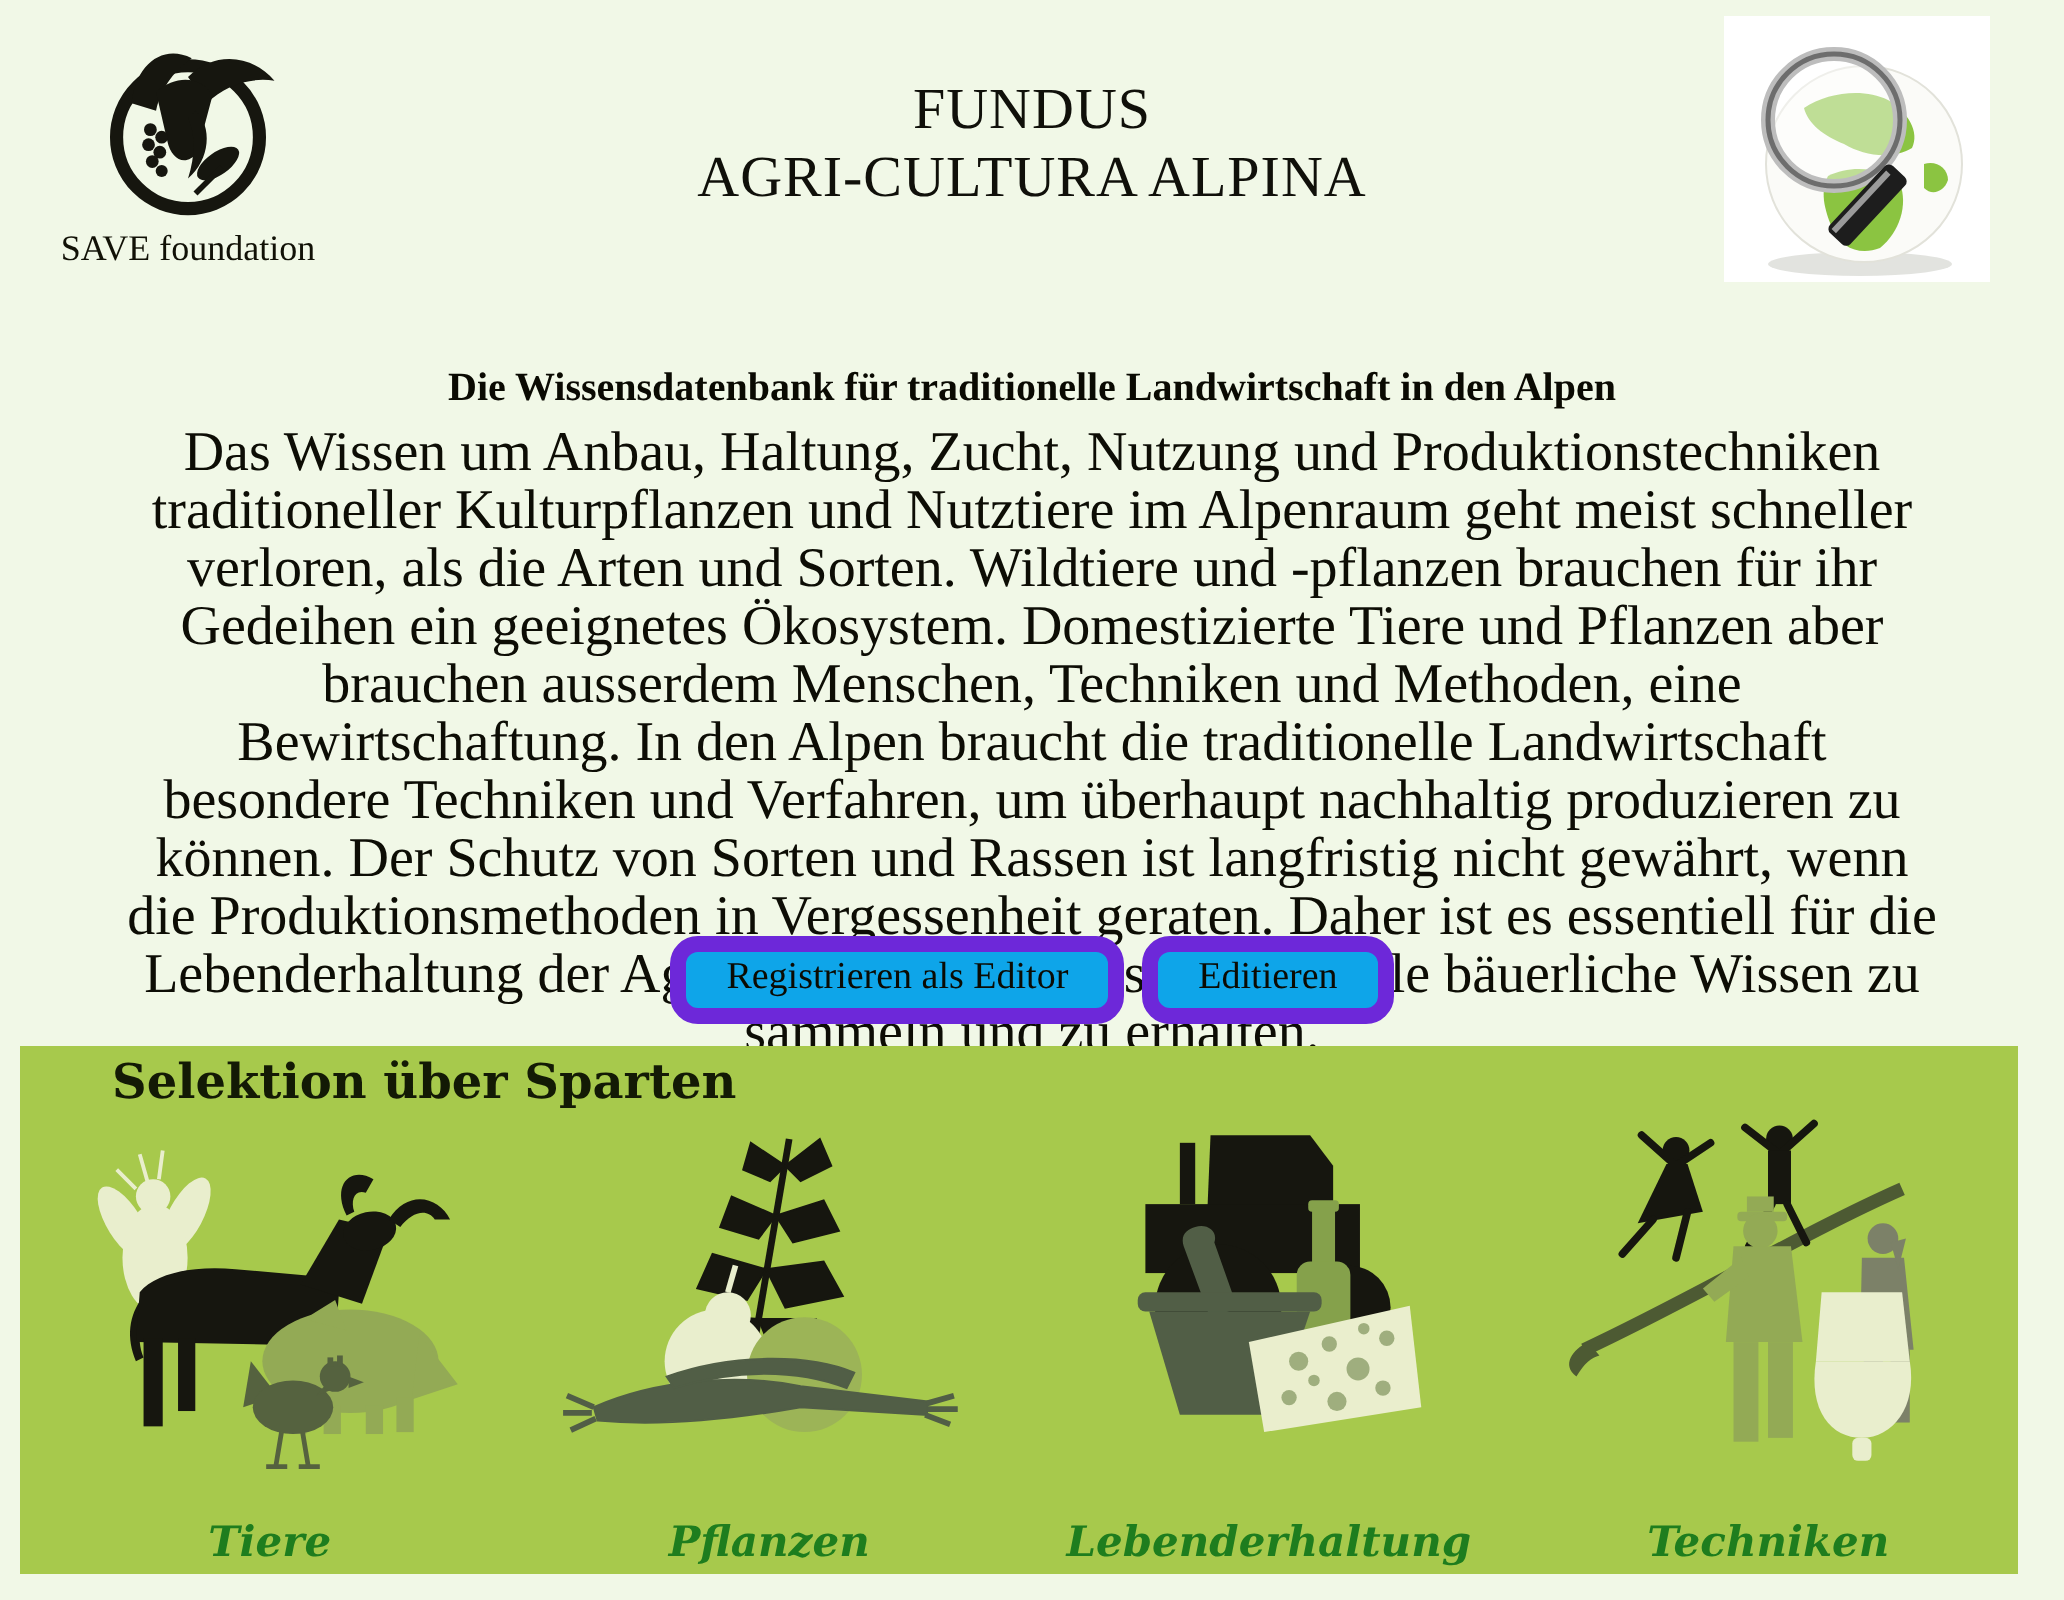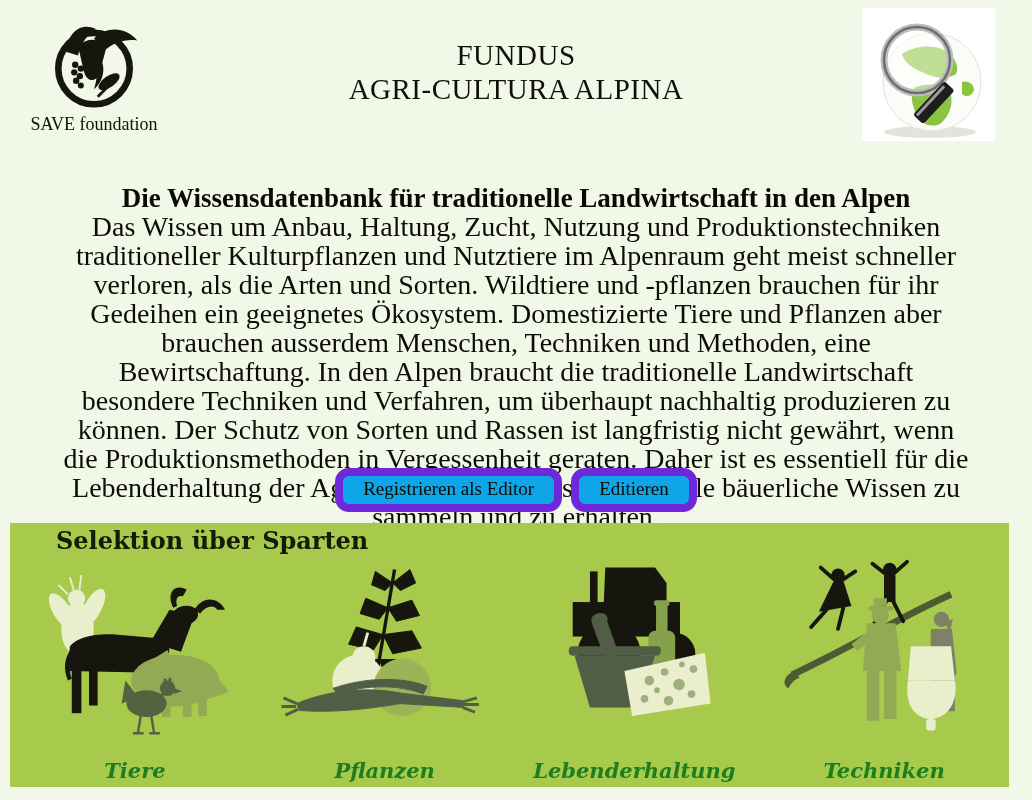--- a/index.html
+++ b/index.html
@@ -17,21 +17,21 @@
   .logo-block svg { display:block; margin:0 auto; }
   .logo-caption { font-size:18px; margin-top:0; color:#111106; }
 
   .page-title { position:absolute; left:0; right:0; top:38px; text-align:center;
                 font-size:29px; line-height:34px; letter-spacing:0.5px; color:#10100a; }
 
   .globe-box { position:absolute; right:37px; top:8px; width:133px; height:133px; background:#ffffff; }
 
   
   .intro-heading { position:absolute; left:0; right:0; top:183px; text-align:center;
-                   font-weight:bold; font-size:27px; color:#0a0a02; }
+                   font-weight:bold; font-size:20px; color:#0a0a02; }
   .intro-paragraph { position:absolute; left:63px; top:212px; width:906px;
                      text-align:center; font-size:28px; line-height:29px; color:#0d0d05; }
 
   
   .button-row { position:absolute; left:0; right:0; top:468px; display:flex; justify-content:center; gap:9px; }
   .pill-button {
     font-family:"Liberation Serif", serif;
     font-size:19px; color:#0b0b03;
     background:#0ea5e9;
     border:8px solid #6d28d9;

